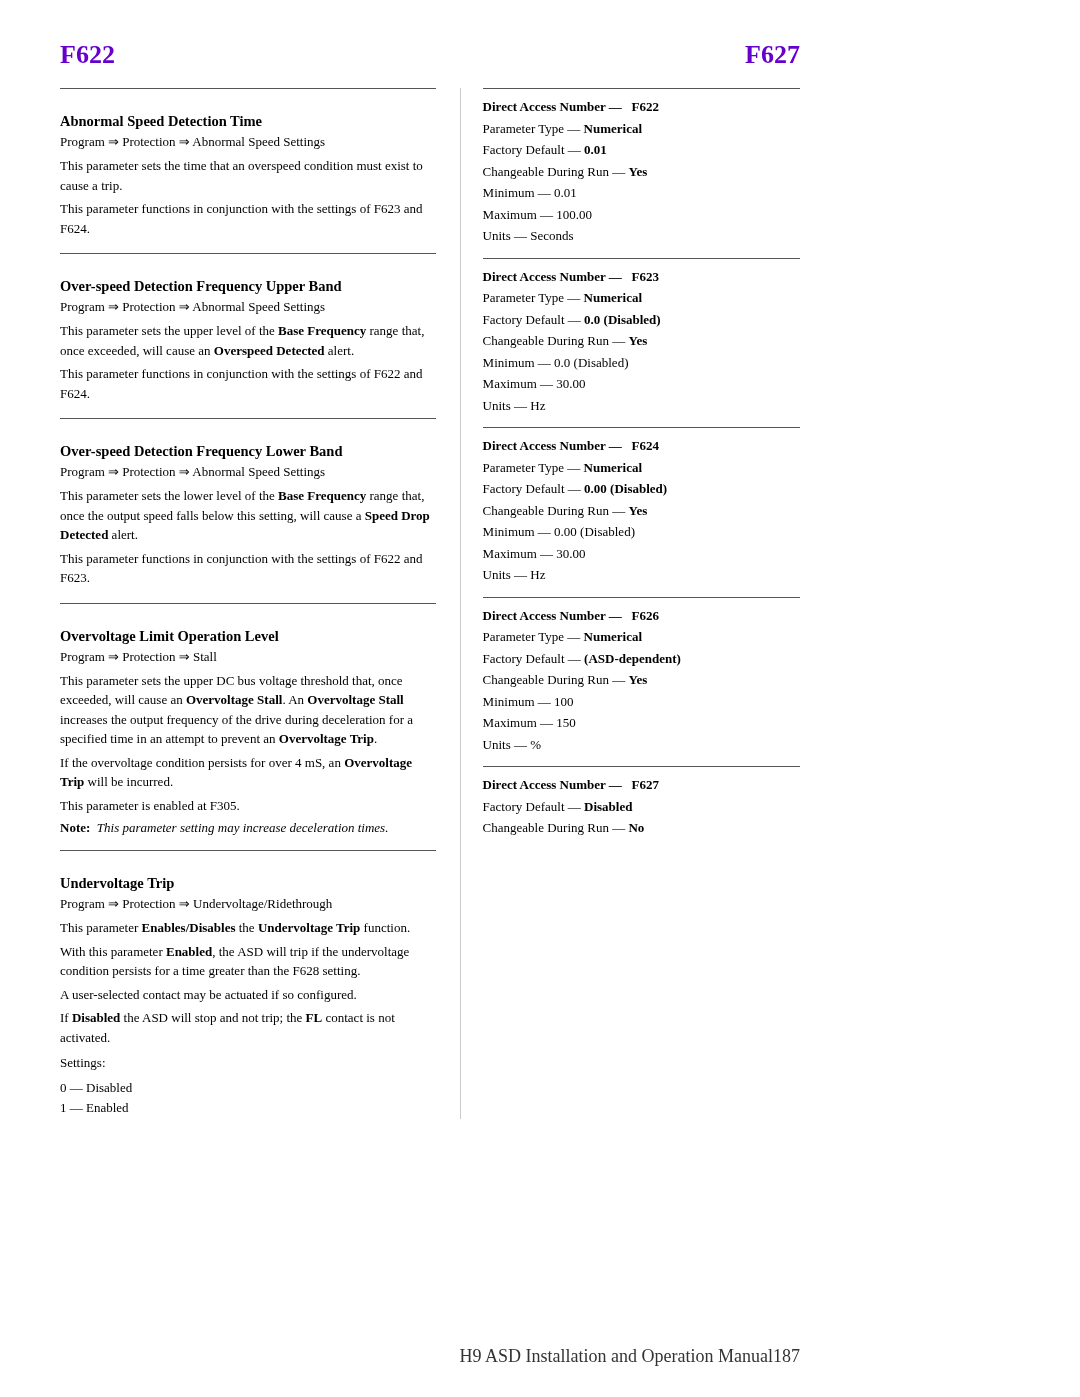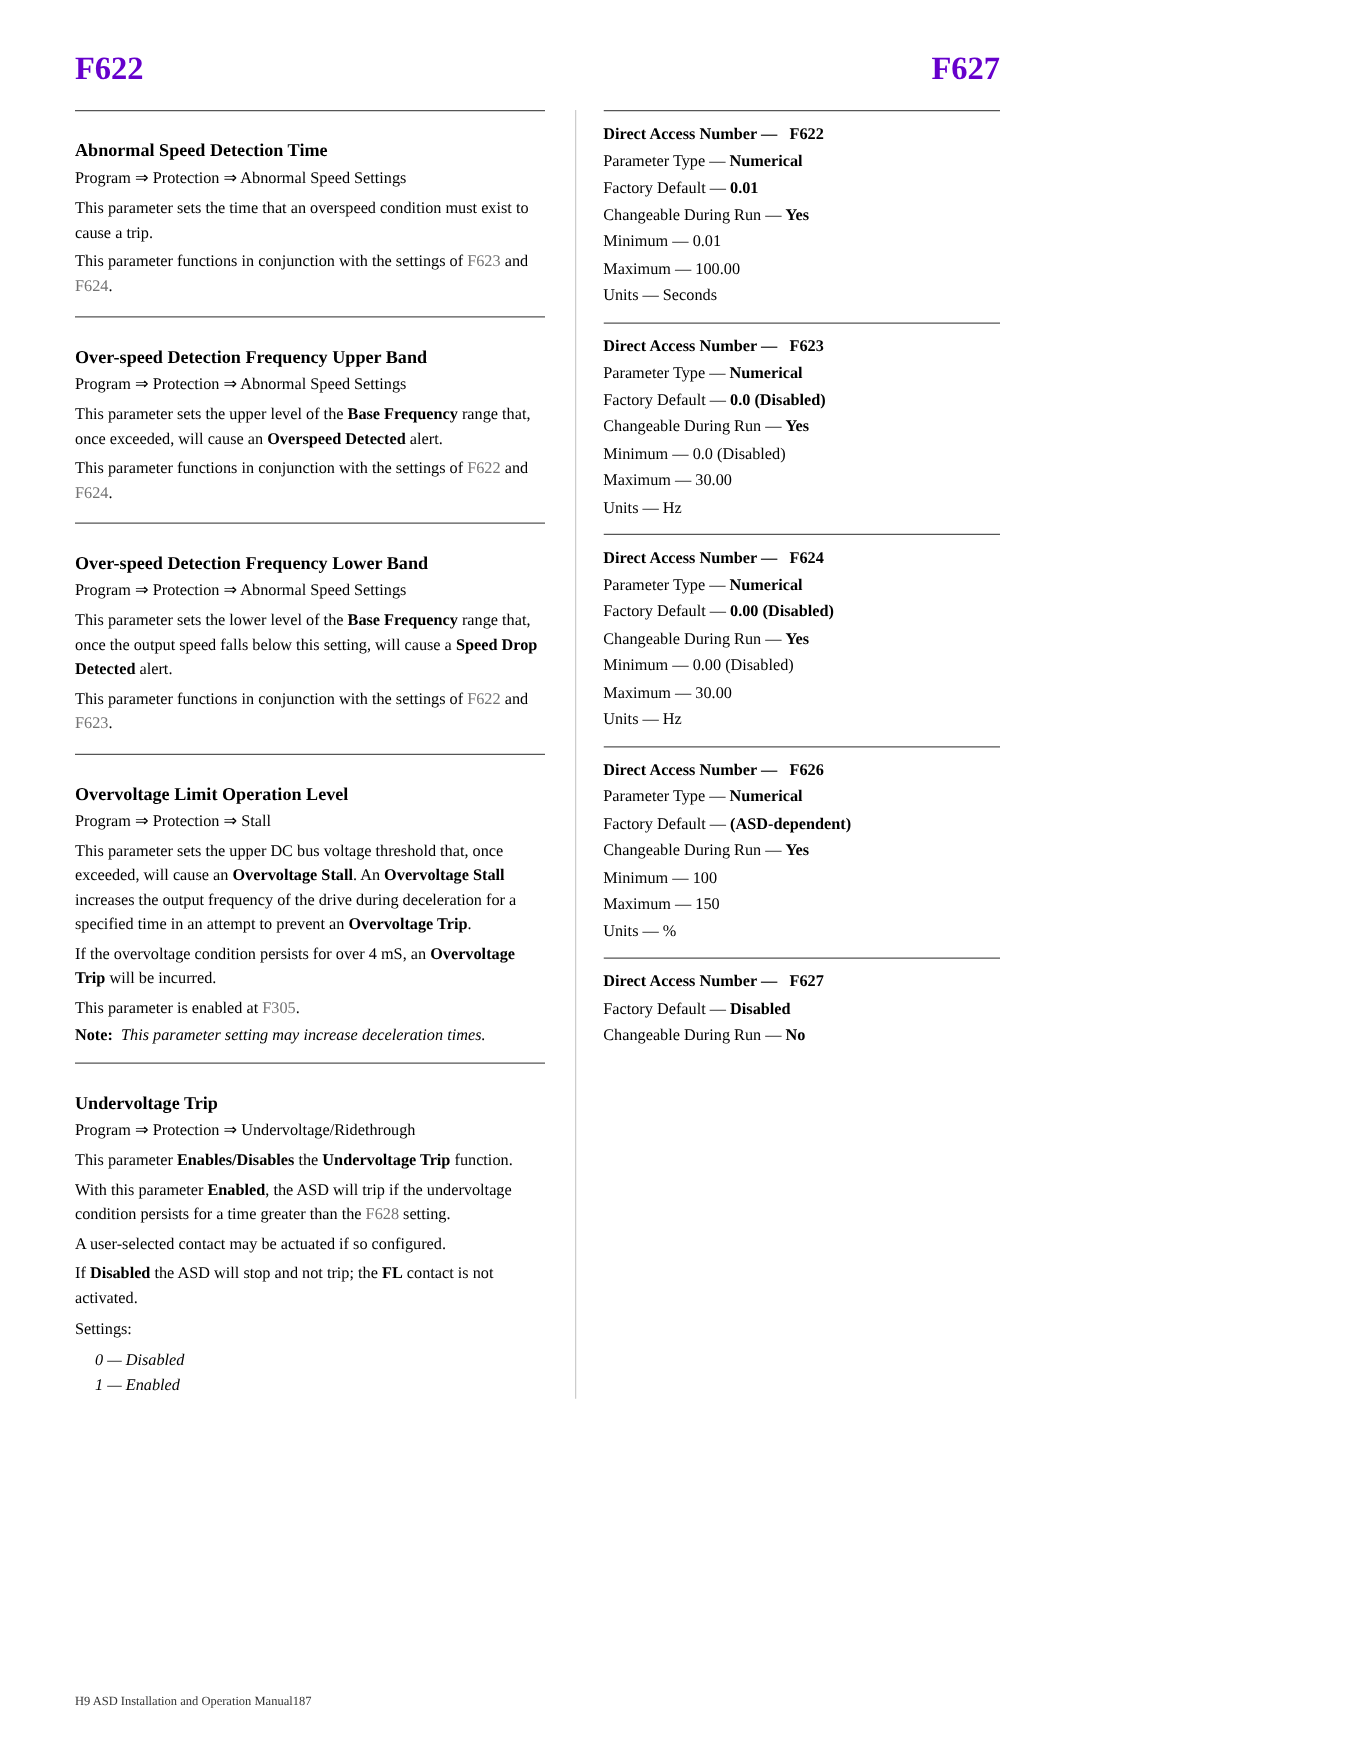--- a/index.html
+++ b/index.html
@@ -90,54 +90,53 @@
       font-size: 13px;
       margin-bottom: 2px;
       line-height: 1.5;
     }
     .spec-line strong {
       font-weight: bold;
     }
 
     
     a {
-      color: #737373;
+      color: #000000;
       text-decoration: none;
     }
 
     
     .note-line {
       font-style: italic;
       font-size: 13px;
       margin: 4px 0;
     }
     .note-label {
       font-weight: bold;
       font-style: normal;
       text-align: right;
     }
 
     
     .settings-list {
       font-size: 13px;
-      margin-left: 16px;
+      margin-left: 0;
       margin-top: 4px;
       line-height: 1.6;
-      font-style: italic;
     }
 
     
     .page-footer {
       position: absolute;
       bottom: 30px;
       left: 60px;
       right: 60px;
       display: flex;
-      justify-content: flex-start;
-      font-size: 10px;
+      justify-content: flex-end;
+      font-size: 18px;
       color: #333;
     }
 
     
     .section-spacer {
       height: 10px;
     }
 
     
     .right-section {

